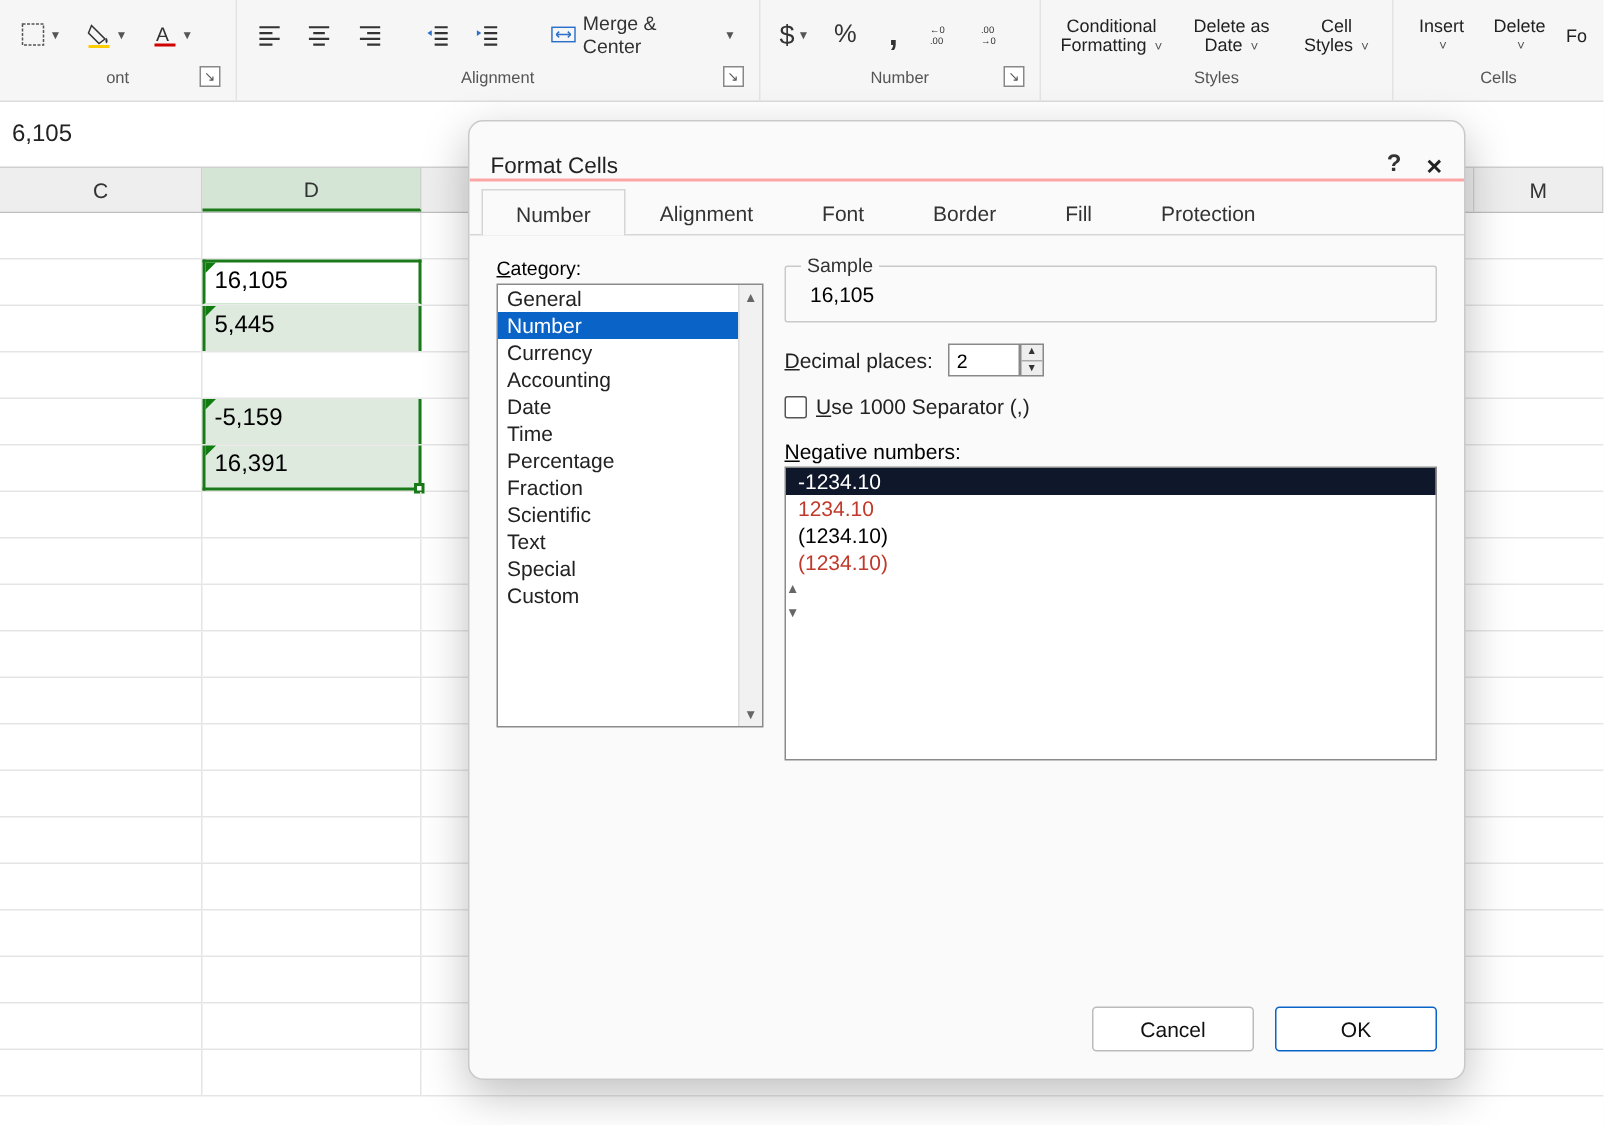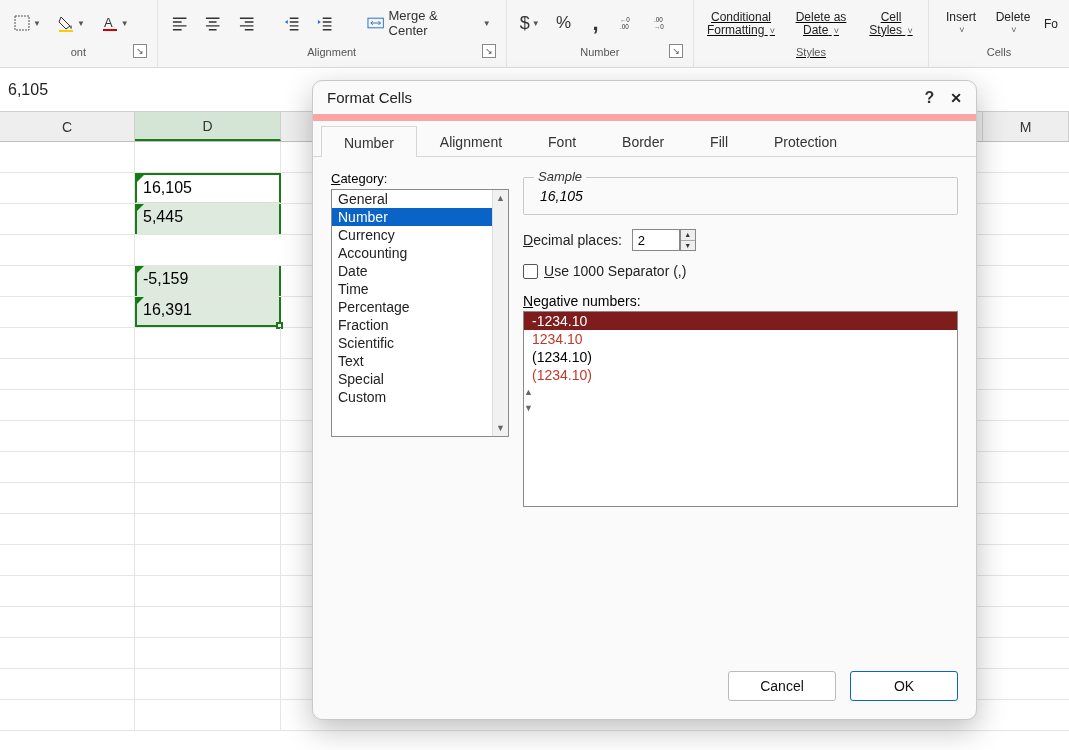--- a/index.html
+++ b/index.html
@@ -29,59 +29,59 @@
   .rows { }
   .row { display:flex; height:31px; border-bottom:1px solid #e5e5e5; }
   .cell { width:145px; border-right:1px solid #e5e5e5; position:relative; padding:4px 6px; font-size:16px; color:#000;}
   .sel-fill { background:#e6f0e6; }
   .tri { position:absolute; top:0; left:0; width:0; height:0; border-top:7px solid #107c10; border-right:7px solid transparent; }
   .sel-active { background:#fff; }
   .drag-handle { position:absolute; right:-4px; bottom:-4px; width:7px; height:7px; border:2px solid #1a7a1a; background:#fff;}
 
   
   .dialog-shadow { position:absolute; top:80px; left:312px; width:665px; height:640px; border-radius:10px; box-shadow:0 10px 30px rgba(0,0,0,0.25); border:1px solid #c9c9c9; background:#fafafa; overflow:hidden; }
-  .dlg-title { display:flex; align-items:center; height:40px; padding:0 14px; border-bottom:7px solid #fca5a5; font-size:15px; color:#222; }
+  .dlg-title { display:flex; align-items:flex-end; height:40px; padding:0 14px; border-bottom:2px solid #fca5a5; font-size:15px; color:#222; }
   .dlg-title .spacer { flex:1; }
   .dlg-title .help { font-size:16px; font-weight:700; color:#333; margin-right:16px; }
   .dlg-title .close { font-size:14px; color:#222; font-weight:600; cursor:pointer; }
 
   .dlg-tabs { display:flex; height:36px; padding-left:8px; border-bottom:1px solid #d6d6d6; }
   .dlg-tab { padding:8px 22px; font-size:14px; color:#333; border:1px solid transparent; border-bottom:none; margin-top:4px;}
   .dlg-tab.active { background:#fafafa; border-color:#d6d6d6; position:relative; top:1px; }
 
   .dlg-body { padding:14px 18px 0 18px; display:flex; gap:14px; }
   .left-pane { width:178px; }
   .right-pane { flex:1; }
   .cat-label { font-size:13px; margin-bottom:3px; }
-  .listbox { border:1px solid #8a8a8a; background:#fff; height:248px; overflow:hidden; position:relative;}
+  .listbox { border:1px solid #8a8a8a; background:#fff; height:296px; overflow:hidden; position:relative;}
   .listbox .item { padding:1px 6px; font-size:14px; color:#222; }
   .listbox .item.selected { background:#0a63c7; color:#fff; }
   .listbox .sbar { position:absolute; right:0; top:0; width:16px; height:100%; background:#f1f1f1; display:flex; flex-direction:column; align-items:center; border-left:1px solid #ddd;}
   .sbar .arrow { font-size:9px; color:#666; padding:3px 0;}
   .sbar .thumb { flex:1; }
 
-  .sample-box { border:1px solid #c9c9c9; border-radius:2px; padding:10px 12px; position:relative; margin-top:6px;font-style:italic;}
+  .sample-box { border:1px solid #c9c9c9; border-radius:2px; padding:10px 12px; position:relative; margin-top:6px;}
   .sample-label { position:absolute; top:-9px; left:10px; background:#fafafa; padding:0 4px; font-size:13px; color:#333;}
   .sample-value { font-size:14px; padding-left:4px;}
 
   .field-row { display:flex; align-items:center; gap:10px; margin-top:14px; font-size:14px; color:#222;}
   .decimal-input { display:flex; align-items:center; }
   .decimal-input input { width:48px; height:22px; border:1px solid #888; font-size:13px; padding:0 5px; }
   .spinner { display:flex; flex-direction:column; border:1px solid #888; width:16px; height:22px; background:#eee;}
   .spinner div { flex:1; display:flex; align-items:center; justify-content:center; font-size:7px; color:#333; border-bottom:1px solid #aaa;}
   .spinner div:last-child { border:none; }
 
   .checkbox-row { display:flex; align-items:center; gap:6px; margin-top:12px; font-size:14px; color:#222;}
   .checkbox-row .cb { width:15px; height:15px; border:1px solid #555; background:#fff; border-radius:2px;}
 
   .neg-label { font-size:14px; margin-top:14px; }
   .neg-list { border:1px solid #8a8a8a; background:#fff; height:196px; position:relative; margin-top:2px;}
   .neg-list .item { padding:1px 8px; font-size:14px; }
   .neg-list .item.red { color:#c0392b; }
-  .neg-list .item.selected { background:#7f1d1d; color:#fff; }
+  .neg-list .item.selected { background:#0f172a; color:#fff; }
 
   .desc { position:absolute; left:18px; right:18px; top:558px; font-size:13px; color:#222; line-height:17px; }
 
   .dlg-buttons { position:absolute; right:18px; bottom:18px; display:flex; gap:14px; }
   .btn { width:108px; height:30px; border:1px solid #0a63c7; background:#fff; color:#111; font-size:14px; border-radius:3px; display:flex; align-items:center; justify-content:center;}
   .btn.cancel { border-color:#bbb; }
 
   .underline-accesskey { text-decoration:underline; }
 </style>
 </head>
@@ -180,21 +180,21 @@
             <text x="0" y="8" font-size="7" fill="#333">.00</text>
             <text x="0" y="16" font-size="7" fill="#333">→0</text>
           </svg>
         </div>
     </div>
     <div class="ribbon-label"><span>Number</span>
       <div class="dlg-launcher">↘</div>
     </div>
   </div>
 
-  <div class="ribbon-group" style="width:236px;text-decoration:underline;">
+  <div class="ribbon-group" style="width:236px;">
     <div class="ribbon-items" style="gap:2px;">
       <div class="big-btn">
         <span>Conditional</span>
         <span><span>Formatting</span> <span class="drop-caret">˅</span></span>
       </div>
       <div class="big-btn">
         <span>Delete as</span>
         <span><span>Date</span> <span class="drop-caret">˅</span></span>
       </div>
       <div class="big-btn" style="width:58px;">

